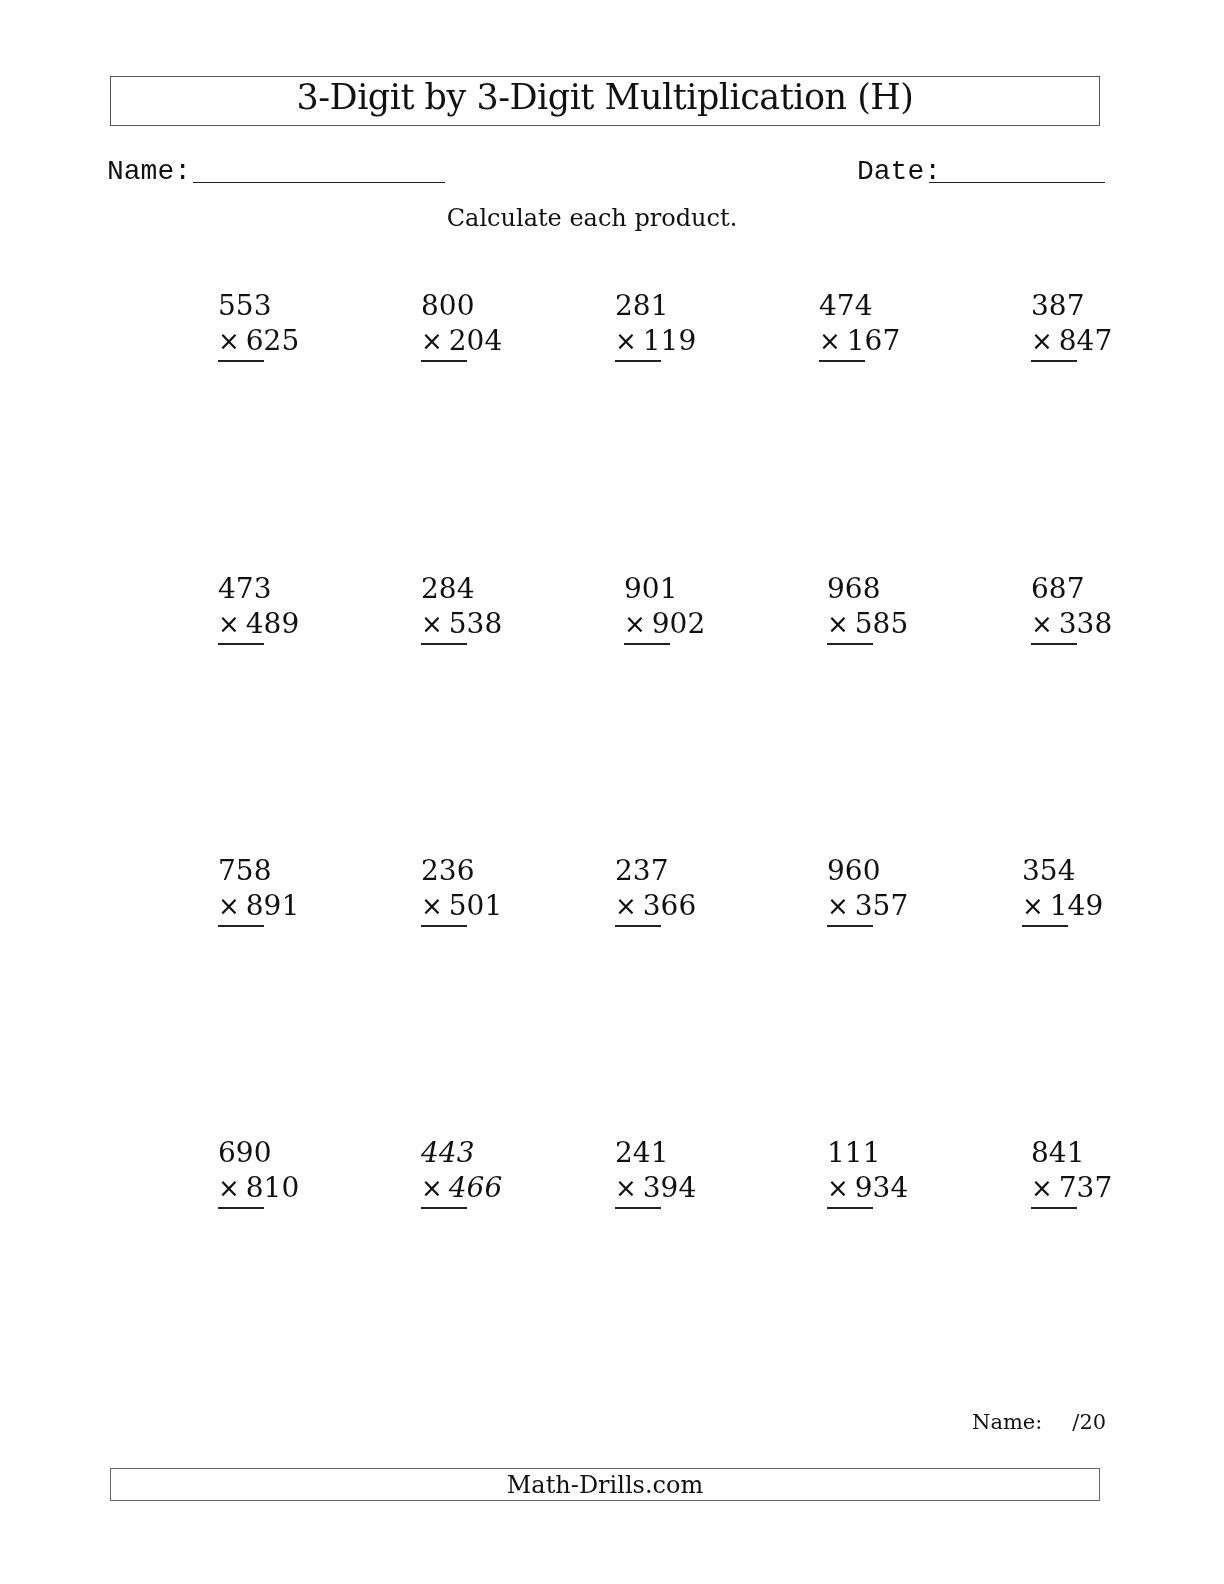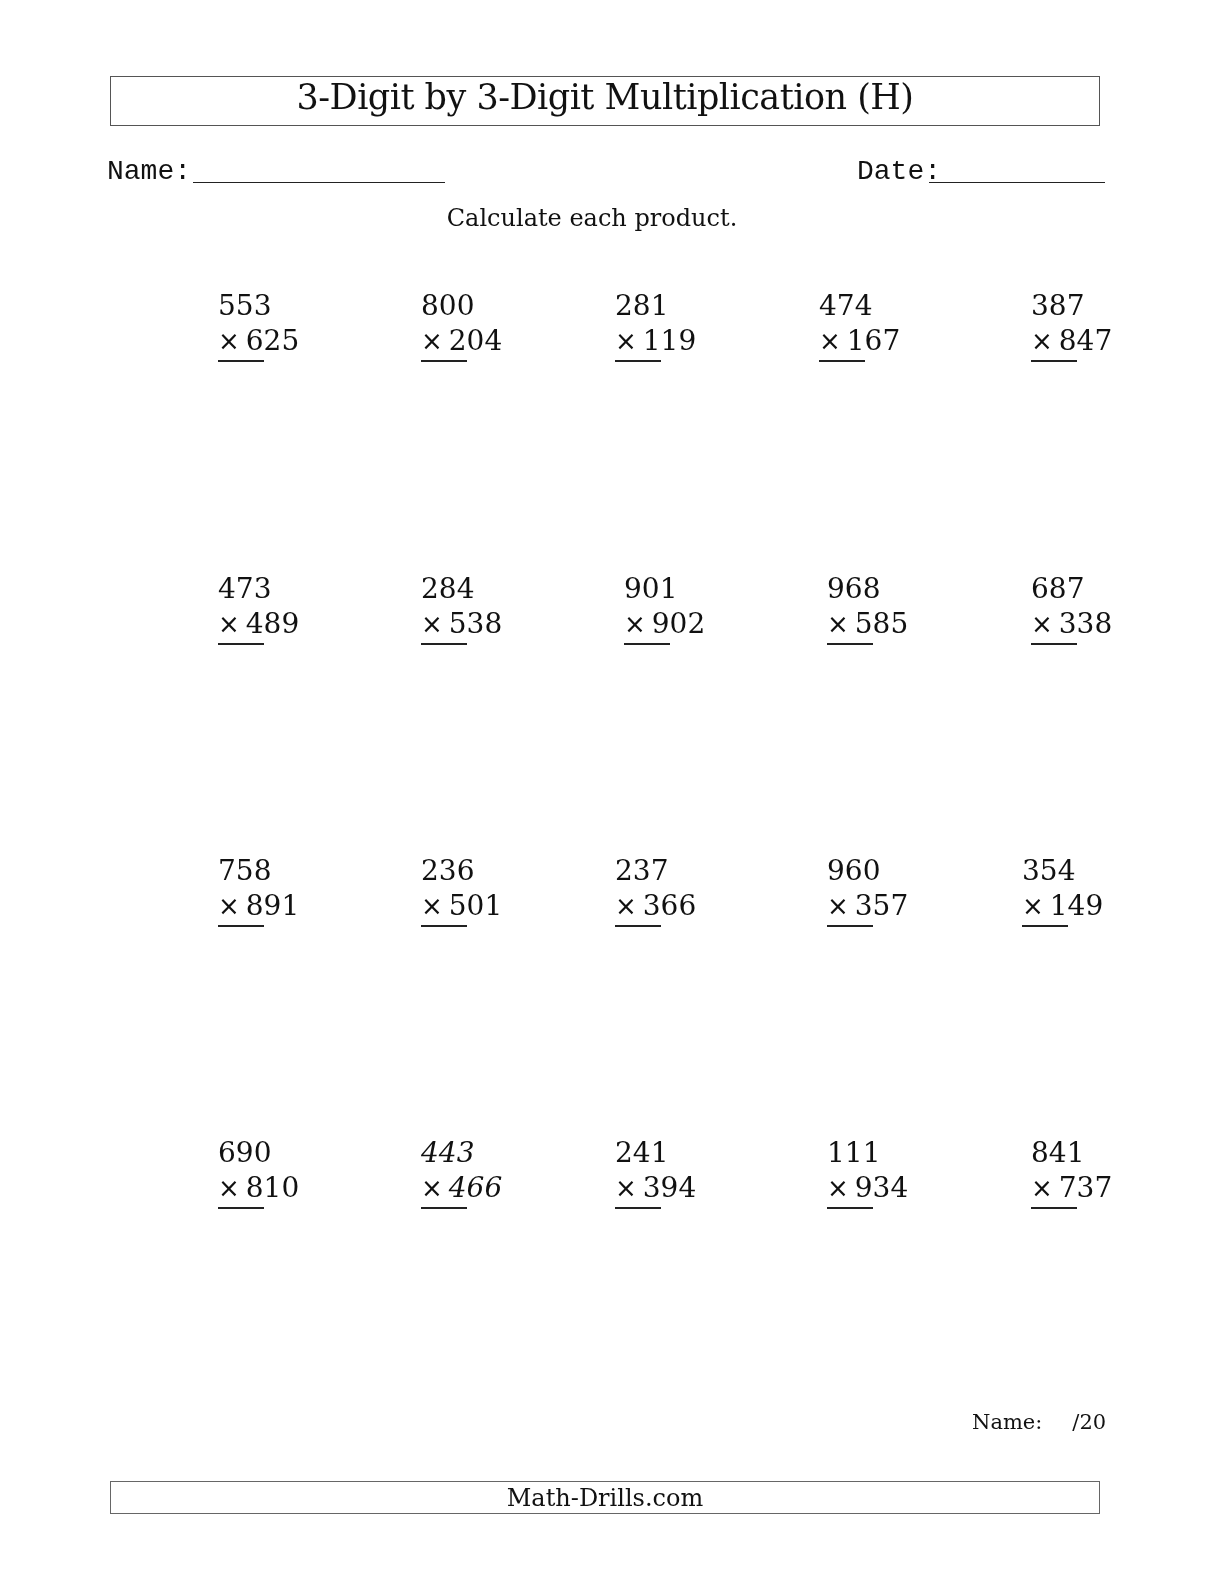--- a/index.html
+++ b/index.html
@@ -28,21 +28,20 @@
     .problem .times { font-family: "DejaVu Sans", sans-serif; font-size: 26px; margin-right: 6px; }
     .score {
       position: absolute; top: 1410px; left: 972px; font-size: 21px;
     }
     .score .total { margin-left: 30px; }
     .footer-box {
       position: absolute; left: 110px; top: 1468px; width: 990px; height: 33px;
       border: 1.5px solid #666; box-sizing: border-box;
       display: flex; align-items: center; justify-content: center;
       font-size: 24px;
-      margin-top: 13px;
     }
   </style>
 </head>
 <body>
 
 <div class="title-box">
   <span>3-Digit by 3-Digit Multiplication (H)</span>
 </div>
 
 <span class="field-label" style="left:107px;">Name:</span>

